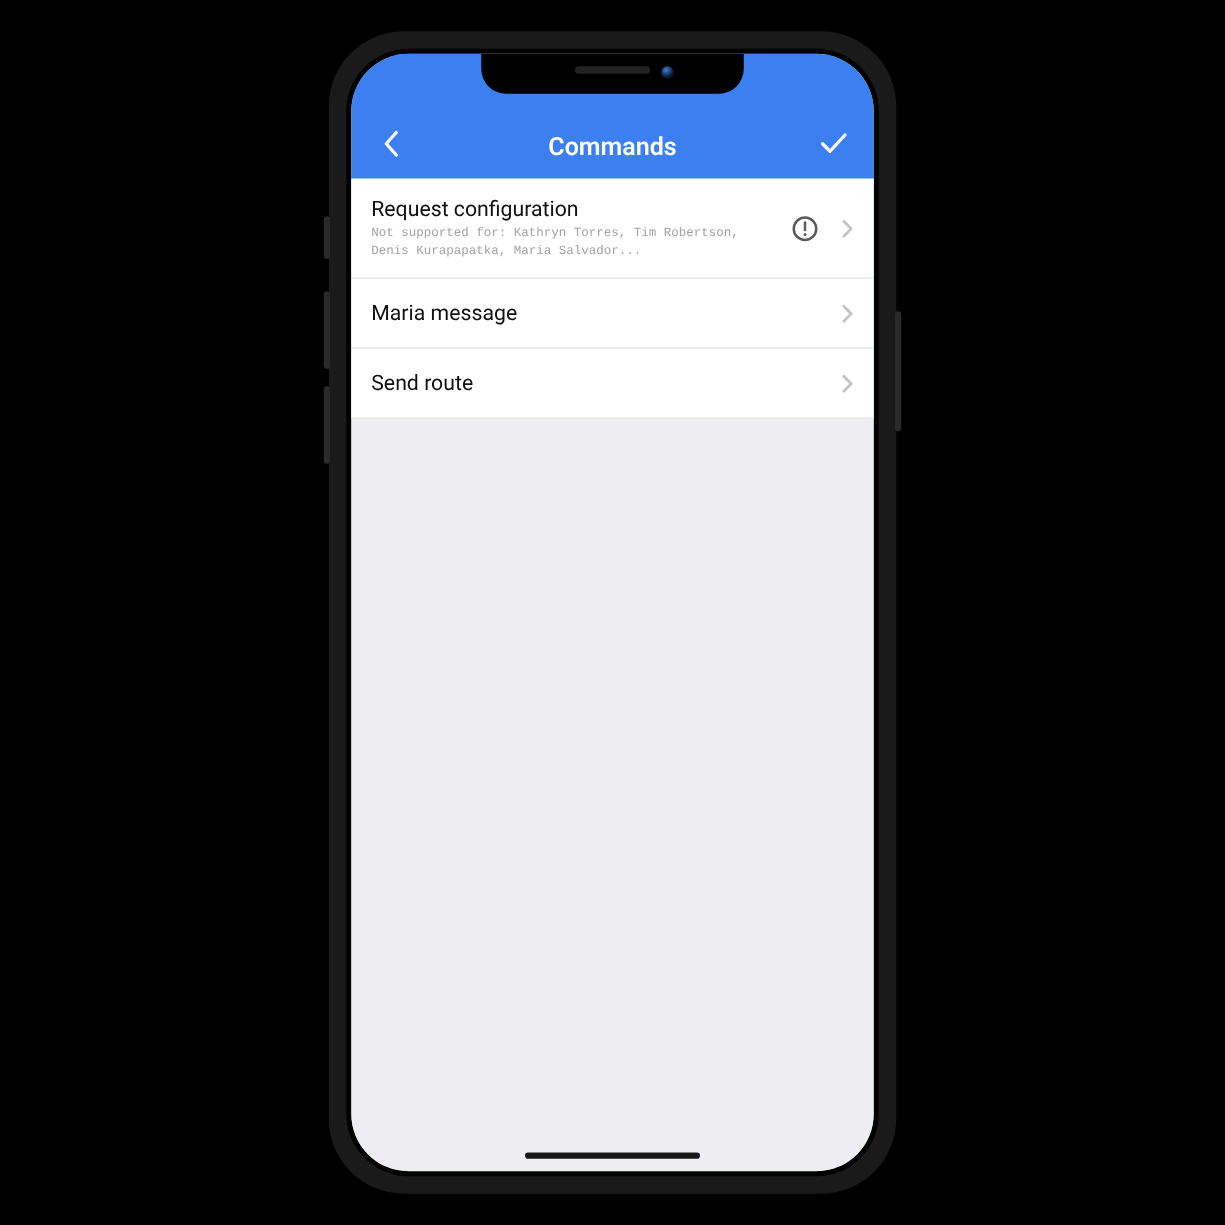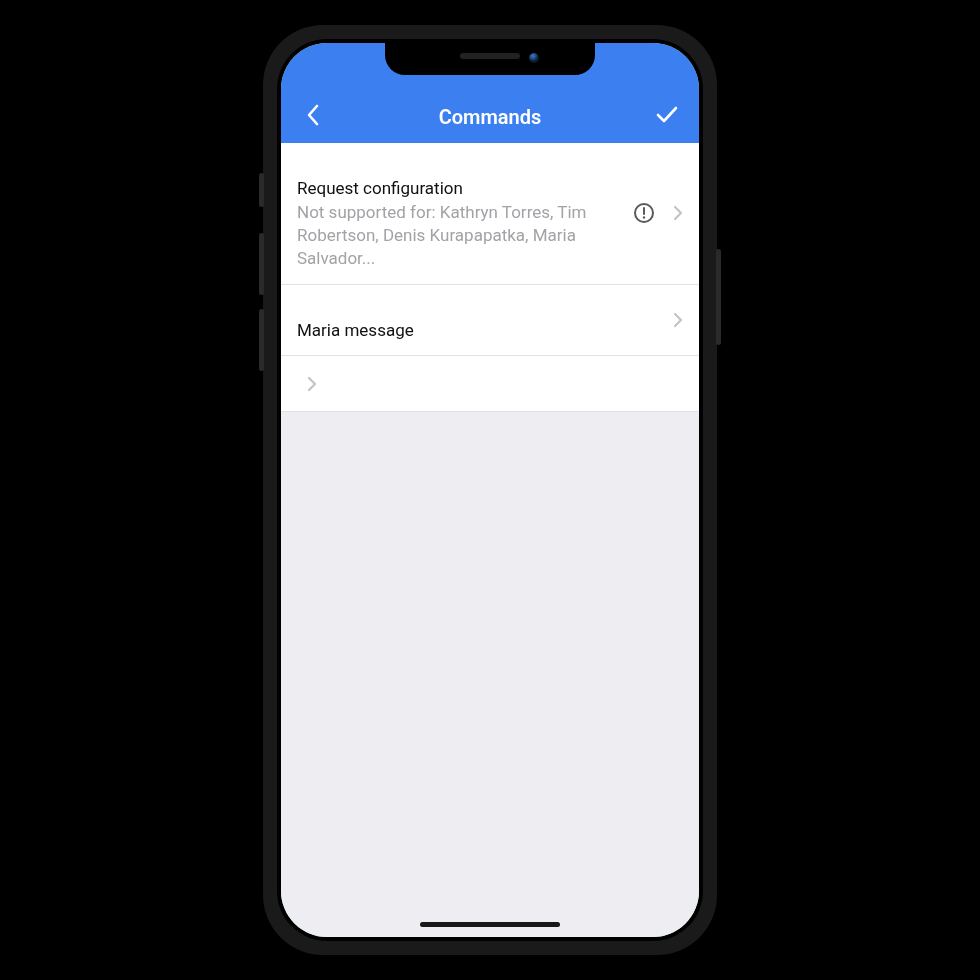--- a/index.html
+++ b/index.html
@@ -113,33 +113,33 @@
       display: flex;
       align-items: center;
       padding: 14px 16px;
       border-bottom: 1px solid #e2e2e6;
       cursor: pointer;
       min-height: 56px;
     }
     .row-text {
       flex: 1;
       min-width: 0;
-      margin-top: 20px;
     }
     .row-title {
       font-size: 17px;
       color: #111;
       font-weight: 400;
       line-height: 1.3;
     }
     .row-sub {
-      font-size: 17px;
+      font-size: 10px;
       color: #a2a2a7;
       margin-top: 2px;
       line-height: 1.35;
+      font-family: Liberation Mono, monospace;
     }
     .row-icons {
       display: flex;
       align-items: center;
       gap: 18px;
       margin-left: 10px;
     }
     .alert-icon { color: #5a5a5e; display:flex; }
     .chevron { color: #c3c3c8; display: flex; }
     .home-indicator{
@@ -215,20 +215,23 @@
             <div class="row-icons">
               <span class="chevron">
                 <svg width="10" height="16" viewBox="0 0 10 16" fill="none">
                   <path d="M2 2 L8 8 L2 14" stroke="#c3c3c8" stroke-width="2.2" stroke-linecap="round" stroke-linejoin="round"></path>
                 </svg>
               </span>
             </div>
           </div>
 
           <div class="row">
+            <div class="row-text">
+              <div class="row-title">Send route</div>
+            </div>
             <div class="row-icons">
               <span class="chevron">
                 <svg width="10" height="16" viewBox="0 0 10 16" fill="none">
                   <path d="M2 2 L8 8 L2 14" stroke="#c3c3c8" stroke-width="2.2" stroke-linecap="round" stroke-linejoin="round"></path>
                 </svg>
               </span>
             </div>
           </div>
 
         </div>

